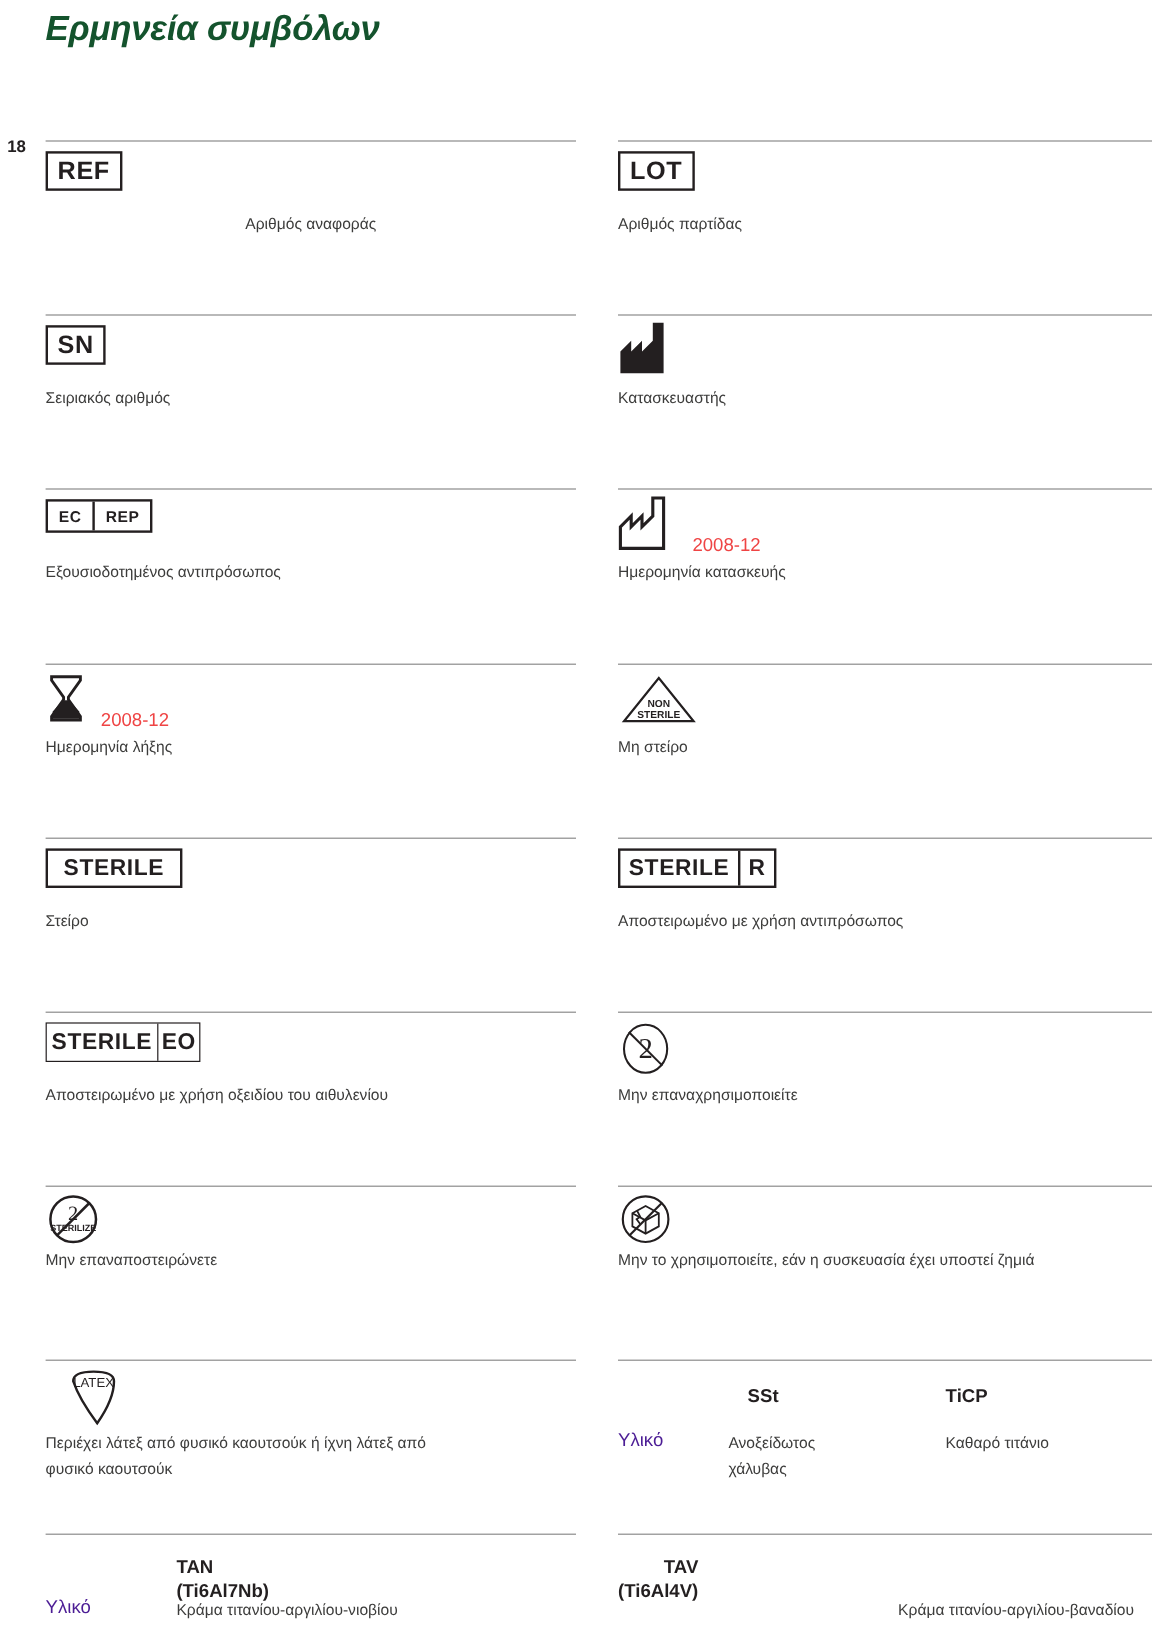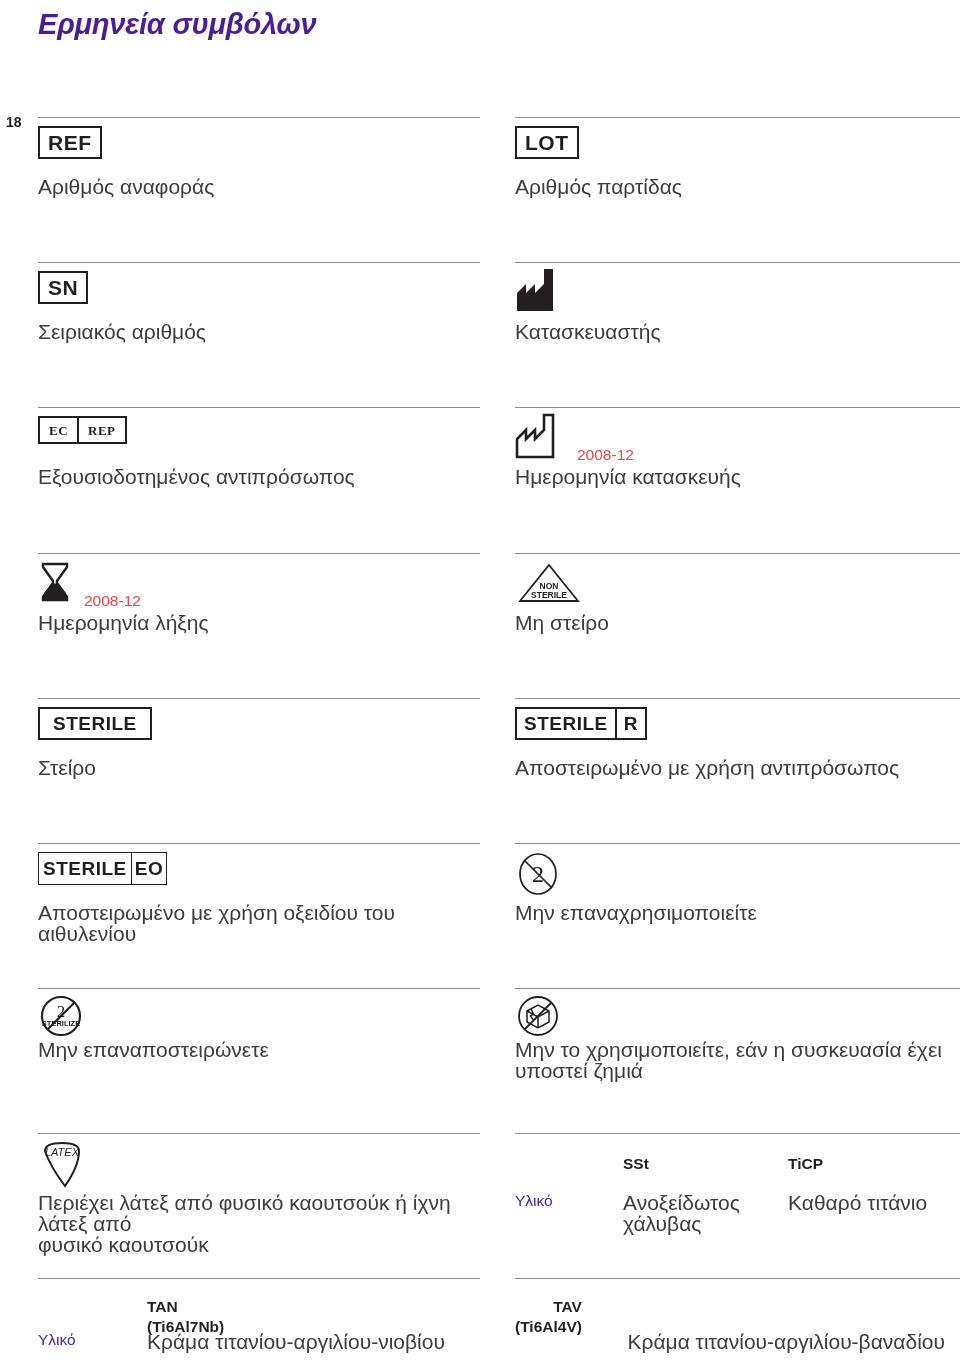--- a/index.html
+++ b/index.html
@@ -13,21 +13,21 @@
   }
   .page { position: relative; width: 960px; height: 1360px; }
 
   .page-title {
     position: absolute;
     left: 38px; top: 8px;
     font-size: 29px;
     font-weight: bold;
     font-style: italic;
     letter-spacing: -0.2px;
-    color: #4c1d95;
+    color: #14532d;
   }
 
   .page-number {
     position: absolute;
     left: 6px; top: 114px;
     font-size: 14px;
     font-weight: bold;
     color: #231f20;
   }
 
@@ -42,21 +42,21 @@
     background: #8c8c8c;
   }
   .divider.left  { left: 38px;  width: 442px; }
   .divider.right { left: 515px; width: 445px; }
 
   .symbol-area {
     position: relative;
     height: 58px;
   }
   .caption {
-    font-size: 21px;
+    font-size: 13px;
     line-height: 21px;
     color: #3c3c3b;
     white-space: pre-line;
   }
   .value-inline {
     position: absolute;
     left: 62px;
     bottom: 2px;
     font-size: 15.5px;
     color: #ef4444;
@@ -72,21 +72,21 @@
     height: 33px;
     padding: 0 8px;
     font-size: 21px;
     font-weight: bold;
     letter-spacing: 0.5px;
     line-height: 1;
   }
   .box-sym.small { font-size: 13px; height: 28px; padding: 0 0; }
   .box-sym.small .seg {
     display: flex; align-items: center; justify-content: center;
-    height: 100%; padding: 12px 9px; font-family: Liberation Serif, serif;
+    height: 100%; padding: 12px 9px;
   }
   .box-sym.small .seg + .seg { border-left: 2.5px solid #231f20; }
 
   .box-sym.split { padding: 0; }
   .box-sym.split .seg {
     display: flex; align-items: center; justify-content: center;
     height: 100%; padding: 0 7px;
   }
   .box-sym.split .seg + .seg { border-left: 2.5px solid #231f20; }
 
@@ -106,21 +106,21 @@
 
 <div class="page">
 
   <div class="page-title">Ερμηνεία συμβόλων</div>
   <div class="page-number">18</div>
 
   <div class="row" style="top:117px;">
     <div class="divider left"></div>
     <div class="divider right"></div>
 
-    <div class="cell left" style="top:1px;">
+    <div class="cell left" style="top:1px;text-align:center;">
       <div class="symbol-area">
         <div class="box-sym">
           <span>REF</span>
         </div>
       </div>
       <div class="caption">Αριθμός αναφοράς</div>
     </div>
 
     <div class="cell right" style="top:1px;">
       <div class="symbol-area">
@@ -303,39 +303,39 @@
       <div class="caption">Μην το χρησιμοποιείτε, εάν η συσκευασία έχει υποστεί ζημιά</div>
     </div>
   </div>
 
   <div class="row" style="top:1133px;">
     <div class="divider left"></div>
     <div class="divider right"></div>
 
     <div class="cell left" style="top:1px;">
       <div class="symbol-area">
-        <span class="glyph" style="left:0;top:6px;font-style:italic;">
+        <span class="glyph" style="left:16px;top:6px;">
           <svg width="56" height="52" viewBox="0 0 56 52">
             <path d="M7 11 Q7 3 24 3 Q41 3 41 11 Q41 26 27 46 Q12 26 7 11 Z" fill="none" stroke="#231f20" stroke-width="2"></path>
             <text x="24" y="16" font-family="Liberation Sans, sans-serif" font-size="11" fill="#231f20" text-anchor="middle">LATEX</text>
           </svg>
         </span>
       </div>
       <div class="caption">Περιέχει λάτεξ από φυσικό καουτσούκ ή ίχνη λάτεξ από
 φυσικό καουτσούκ</div>
     </div>
 
     <div class="cell right" style="top:1px;">
       <div class="symbol-area" style="height:58px;position:relative;">
         <div class="mat-code" style="position:absolute;left:108px;top:20px;">SSt</div>
         <div class="mat-code" style="position:absolute;left:273px;top:20px;">TiCP</div>
       </div>
       <div style="position:relative;height:60px;">
         <div class="mat-label" style="position:absolute;left:0;top:0;">Υλικό</div>
-        <div class="caption" style="position:absolute;left:108px;top:0;width:150px;">Ανοξείδωτος
+        <div class="caption" style="position:absolute;left:92px;top:0;width:150px;">Ανοξείδωτος
 χάλυβας</div>
         <div class="caption" style="position:absolute;left:273px;top:0;width:180px;">Καθαρό τιτάνιο</div>
       </div>
     </div>
   </div>
 
   <div class="row" style="top:1278px;">
     <div class="divider left"></div>
     <div class="divider right"></div>
 

